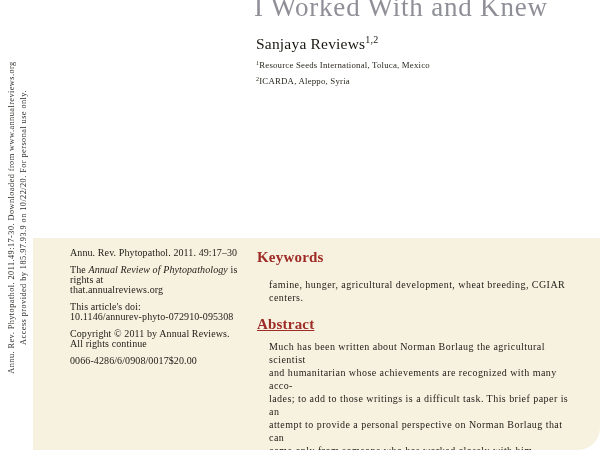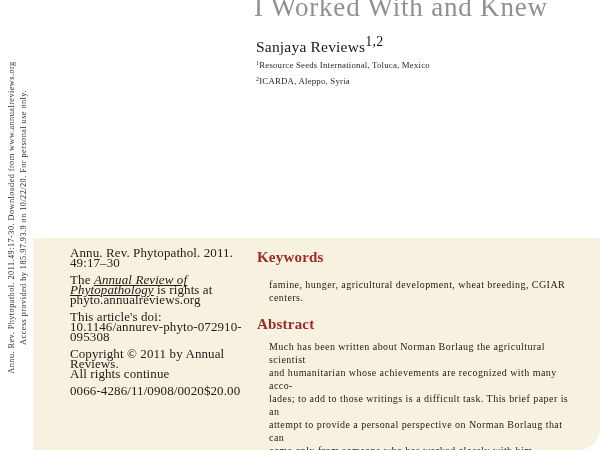--- a/index.html
+++ b/index.html
@@ -38,54 +38,54 @@
     letter-spacing: 0.8px;
     color: #8f8f97;
     font-weight: normal; margin: 0;
     white-space: nowrap;
   }
   .author {
     position: absolute; left: 256px; top: 34px;
     font-size: 15.5px; color: #19170f;
     letter-spacing: 0.2px;
   }
-  .author sup { font-size: 14px; vertical-align: 6px; }
+  .author sup { font-size: 10px; vertical-align: 6px; }
   .affiliations {
     position: absolute; left: 256px; top: 57px;
     font-size: 8.8px; line-height: 13.5px;
     color: #2b2820; letter-spacing: 0.2px;
   }
   .affiliations sup { font-size: 6px; vertical-align: 3px; }
 
   
   .citation {
     position: absolute; left: 70px; top: 248px;
     width: 180px;
-    font-size: 13px; line-height: 10px;
+    font-size: 10px; line-height: 10px;
     color: #23201b; letter-spacing: 0.1px;
   }
   .citation p { margin: 0 0 7px 0; }
-  .citation .italic { font-style: italic; text-decoration: underline; }
+  .citation .italic { font-style: italic; }
   .citation .line { display: block; }
 
   
   .main-col { position: absolute; left: 257px; top: 244px; width: 334px; }
   .section-heading {
     font-size: 15px; font-weight: bold;
     color: #9e2b26;
     margin: 5px 0 4px 0; letter-spacing: 0.2px;
   }
   .body-text {
     font-size: 10px; line-height: 13px;
     color: #1e1b16;
     letter-spacing: 0.45px;
     white-space: pre-line;
     margin: 12px;
   }
-  .abstract-heading { margin-top: 7px; }
+  .abstract-heading { margin-top: 7px; text-decoration: underline; }
   .abstract-text { margin-top: 7px; }
   .multiline { white-space: pre-line; }
 </style>
 </head>
 <body>
 
 <div class="page">
 
   <div class="cream-panel"></div>
 
@@ -102,30 +102,30 @@
     <span>Sanjaya Reviews</span><sup>1,2</sup>
   </div>
 
   <div class="affiliations">
     <div><sup>1</sup><span>Resource Seeds International, Toluca, Mexico</span></div>
     <div><sup>2</sup><span>ICARDA, Aleppo, Syria</span></div>
   </div>
 
   <div class="citation">
     <p>Annu. Rev. Phytopathol. 2011. 49:17–30</p>
-    <p><span>The </span><span class="italic">Annual Review of Phytopathology</span><span> is rights at</span><span class="line">phyto.annualreviews.org</span></p>
+    <p><span>The </span><span class="italic">Annual Review of Phytopathology</span><span> is rights at</span><span class="line">that.annualreviews.org</span></p>
     <p>
         <span class="line">This article's doi:</span>
         <span class="line">10.1146/annurev-phyto-072910-095308</span>
       </p>
     <p>
         <span class="line">Copyright © 2011 by Annual Reviews.</span>
         <span class="line">All rights continue</span>
       </p>
-    <p>0066-4286/11/0908/0020$20.00</p>
+    <p>0066-4286/6/0908/0017$20.00</p>
   </div>
 
   <div class="main-col">
     <h2 class="section-heading">Keywords</h2>
     <p class="body-text multiline">famine, hunger, agricultural development, wheat breeding, CGIAR
 centers.</p>
     <h2 class="section-heading abstract-heading">Abstract</h2>
     <p class="body-text multiline abstract-text">Much has been written about Norman Borlaug the agricultural scientist
 and humanitarian whose achievements are recognized with many acco-
 lades; to add to those writings is a difficult task. This brief paper is an

